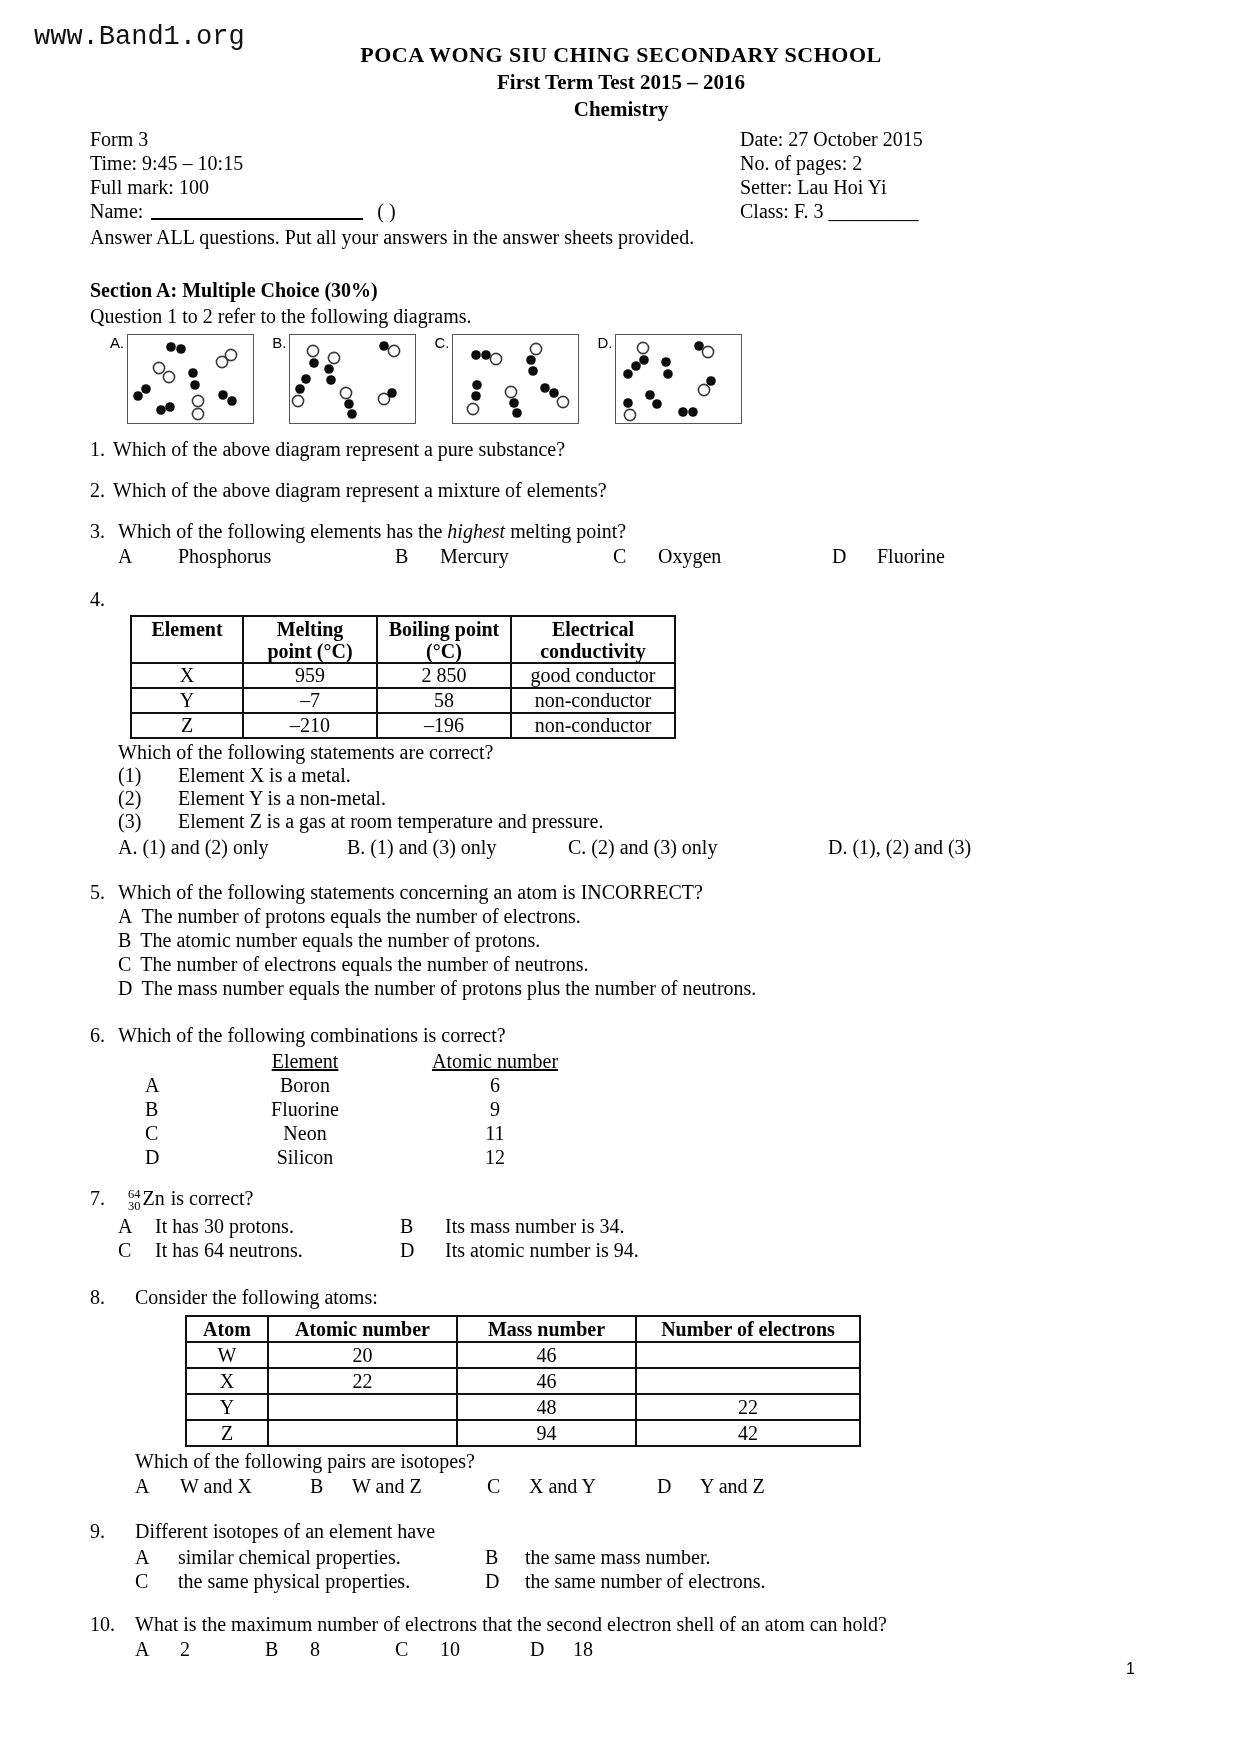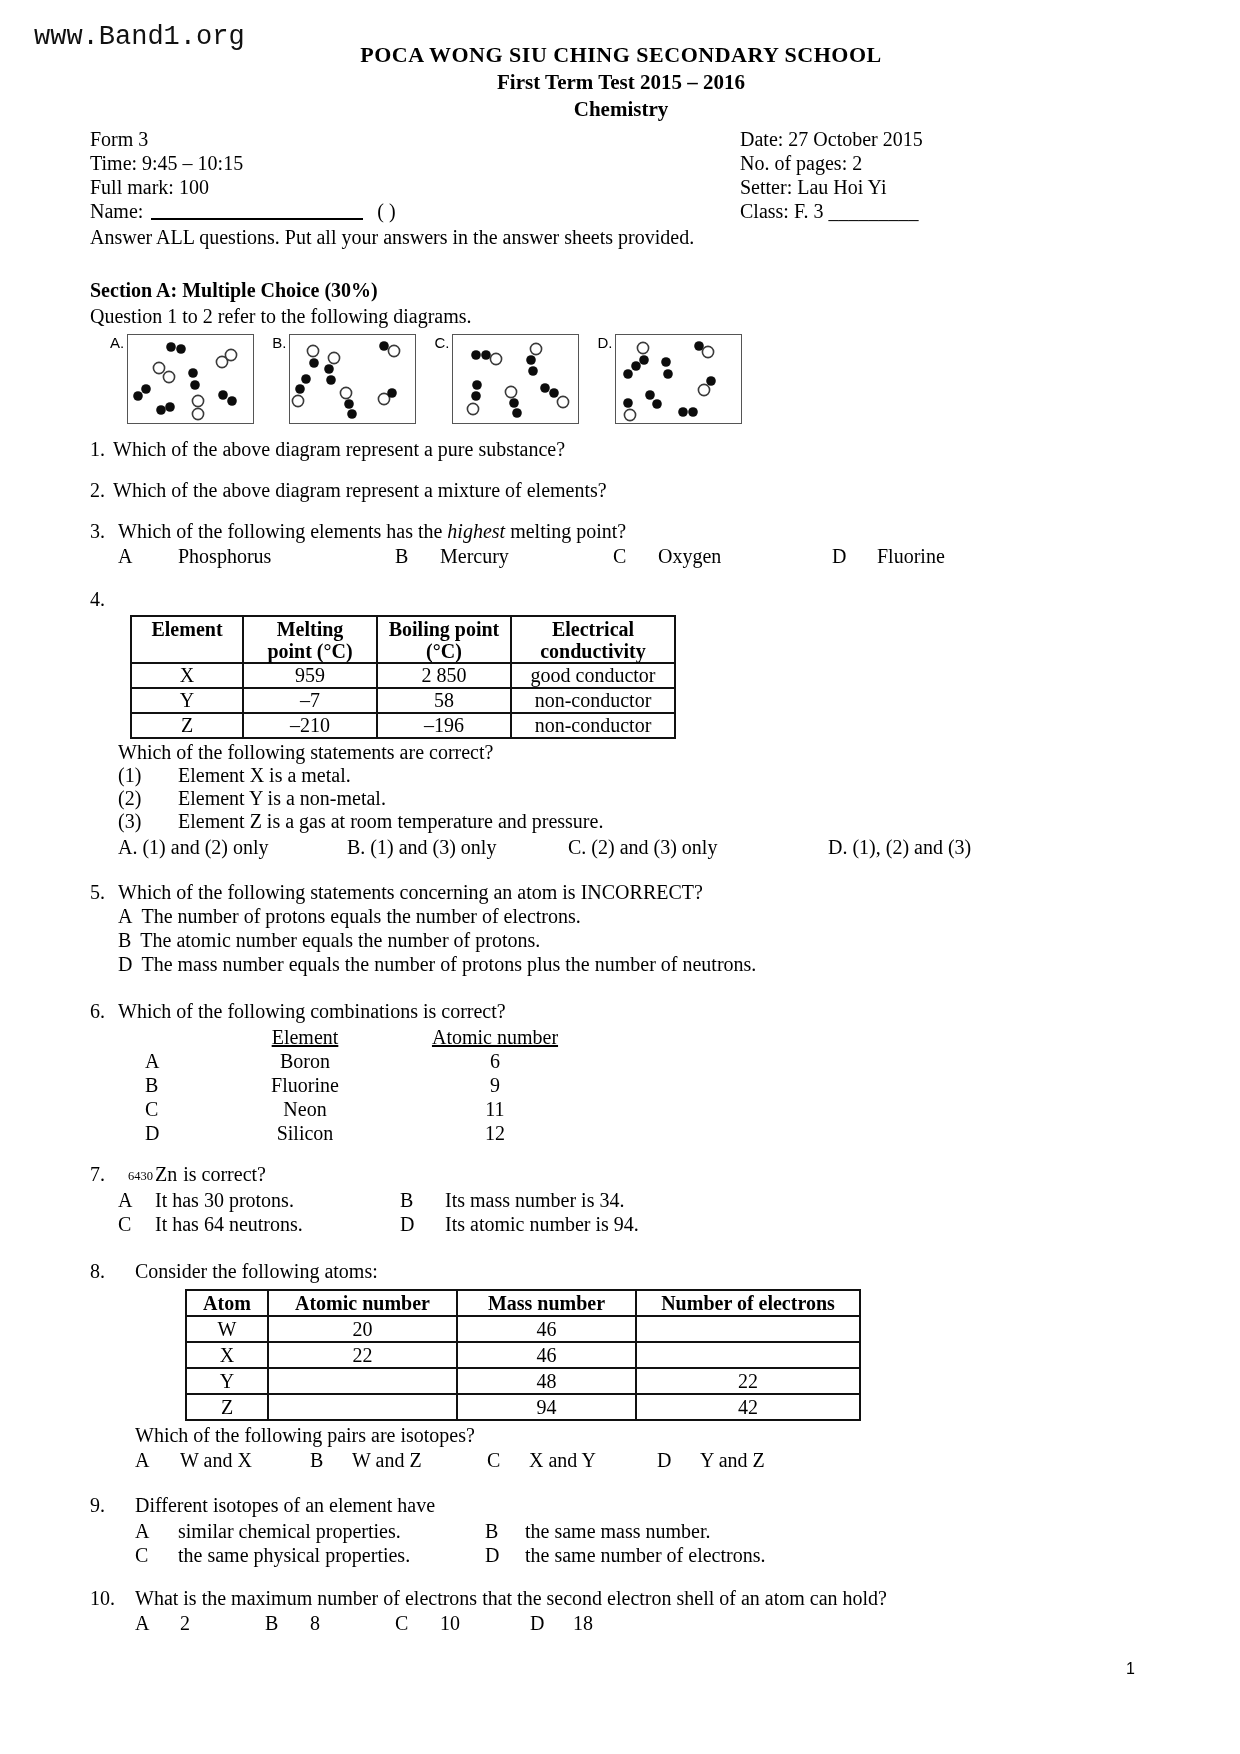--- a/index.html
+++ b/index.html
@@ -57,21 +57,21 @@
   .t4 .c0{width:98px;}.t4 .c1{width:120px;}.t4 .c2{width:120px;}.t4 .c3{width:150px;}
   .t8{border-collapse:collapse;margin:6px 0 0 95px;font-size:20px;}
   .t8 th,.t8 td{border:2px solid #111;text-align:center;padding:0 6px;height:24px;}
   .t8 th{font-weight:bold;}
   .t8 .c0{width:68px;}.t8 .c1{width:175px;}.t8 .c2{width:165px;}.t8 .c3{width:210px;}
   .q6-grid{display:grid;grid-template-columns:60px 200px 180px;margin:2px 0 0 55px;
            font-size:20px;line-height:24px;}
   .q6-grid .c{text-align:center;}
   .u{text-decoration:underline;}
   .it{font-style:italic;}
-  .nuclide{display:inline-flex;flex-direction:row;font-size:12.5px;line-height:12px;
+  .nuclide{display:inline-flex;flex-direction:column;font-size:12.5px;line-height:12px;
            margin:0 2px 0 10px;vertical-align:middle;text-align:right;}
   .sym{margin-right:6px;}
   .page-num{position:absolute;top:1660px;left:1126px;font-size:16px;
             font-family:"Liberation Sans",sans-serif;}
 </style>
 </head>
 <body>
 
 <div class="page">
   <div class="watermark">www.Band1.org</div>
@@ -282,20 +282,23 @@
       <span class="qnum-m">5.</span>
       <span>Which of the following statements concerning an atom is INCORRECT?</span>
     </div>
     <div class="q5opt">
       <span class="k">A</span><span>The number of protons equals the number of electrons.</span>
     </div>
     <div class="q5opt">
       <span class="k">B</span><span>The atomic number equals the number of protons.</span>
     </div>
     <div class="q5opt">
+      <span class="k">C</span><span>The number of electrons equals the number of neutrons.</span>
+    </div>
+    <div class="q5opt">
       <span class="k">D</span><span>The mass number equals the number of protons plus the number of neutrons.</span>
     </div>
 
     <div class="q mt24">
       <span class="qnum-m">6.</span>
       <span>Which of the following combinations is correct?</span>
     </div>
     <div class="q6-grid">
       <span></span>
       <span class="c u">Element</span>

